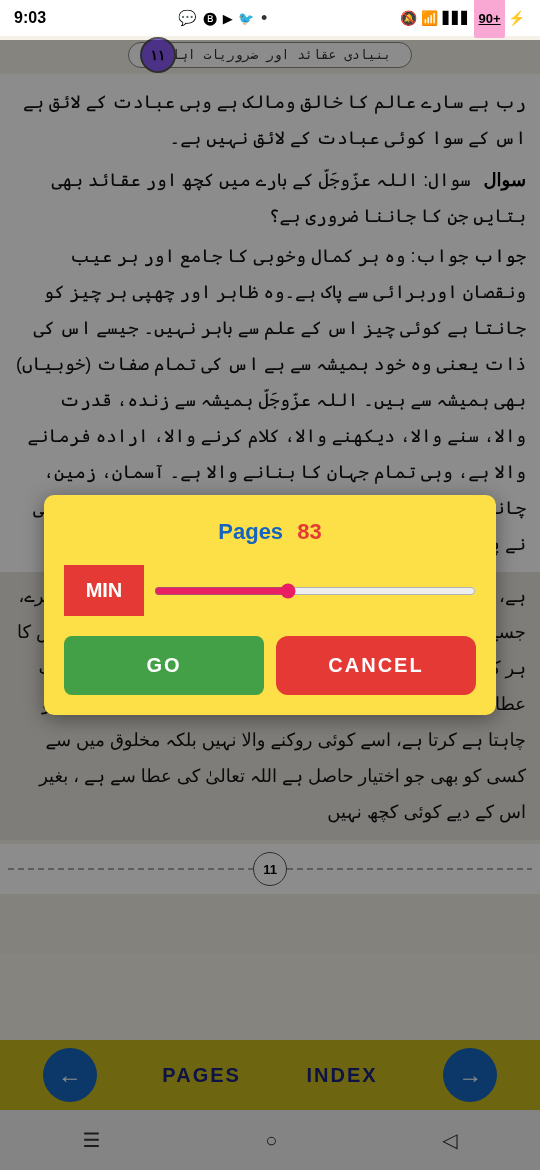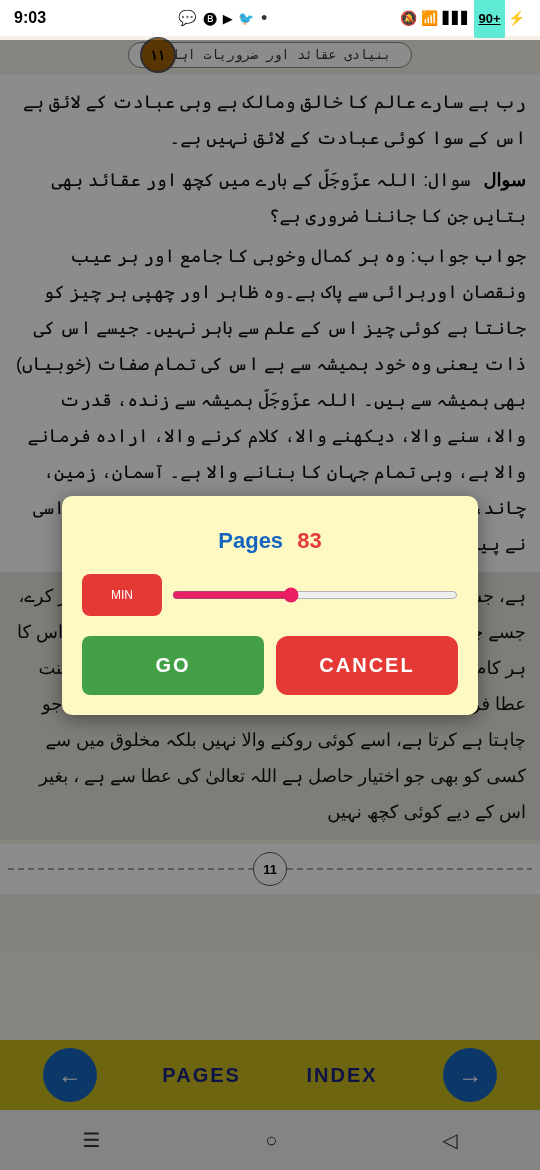--- a/index.html
+++ b/index.html
@@ -36,39 +36,39 @@
       gap: 6px;
     }
     .status-right {
       display: flex;
       align-items: center;
       gap: 4px;
     }
     .battery-icon {
       font-size: 13px;
       color: #000;
-      background: #5eead4;
+      background: #f9a8d4;
       padding: 12px 4px;
       border-radius: 2px;
       font-weight: bold;
       text-decoration: underline;
     }
 
     
     .page-header {
       width: 100%;
       background: #f5f0e8;
       display: flex;
       align-items: center;
       justify-content: center;
       padding: 6px 10px;
       position: relative;
     }
     .page-num-circle {
-      background: #a16207;
+      background: #8b5cf6;
       border: 2px solid #555;
       border-radius: 50%;
       width: 36px;
       height: 36px;
       display: flex;
       align-items: center;
       justify-content: center;
       font-size: 14px;
       font-weight: bold;
       position: absolute;
@@ -119,24 +119,24 @@
       bottom: 0;
       background: rgba(0,0,0,0.45);
       z-index: 20;
       display: flex;
       align-items: center;
       justify-content: center;
     }
 
     
     .dialog {
-      background: #fef9c3;
+      background: #fde047;
       border-radius: 10px;
-      width: 416px;
-      padding: 32px 20px 20px;
+      width: 452px;
+      padding: 24px 20px 20px;
       z-index: 30;
       box-shadow: 0 4px 20px rgba(0,0,0,0.4);
     }
     .dialog-title {
       text-align: center;
       font-size: 22px;
       font-weight: bold;
       margin-bottom: 20px;
     }
     .dialog-title .pages-word {
@@ -152,24 +152,24 @@
       display: flex;
       align-items: center;
       justify-content: space-between;
       margin-bottom: 20px;
       gap: 10px;
     }
     .btn-min {
       background: #e53935;
       color: #fff;
       border: none;
-      border-radius: 8px;
+      border-radius: 0;
       padding: 14px 20px;
-      font-size: 12px;
-      font-weight: normal;
+      font-size: 20px;
+      font-weight: bold;
       cursor: pointer;
       min-width: 80px;
     }
     .btn-max {
       background: #43a047;
       color: #fff;
       border: none;
       border-radius: 8px;
       padding: 14px 20px;
       font-size: 16px;

